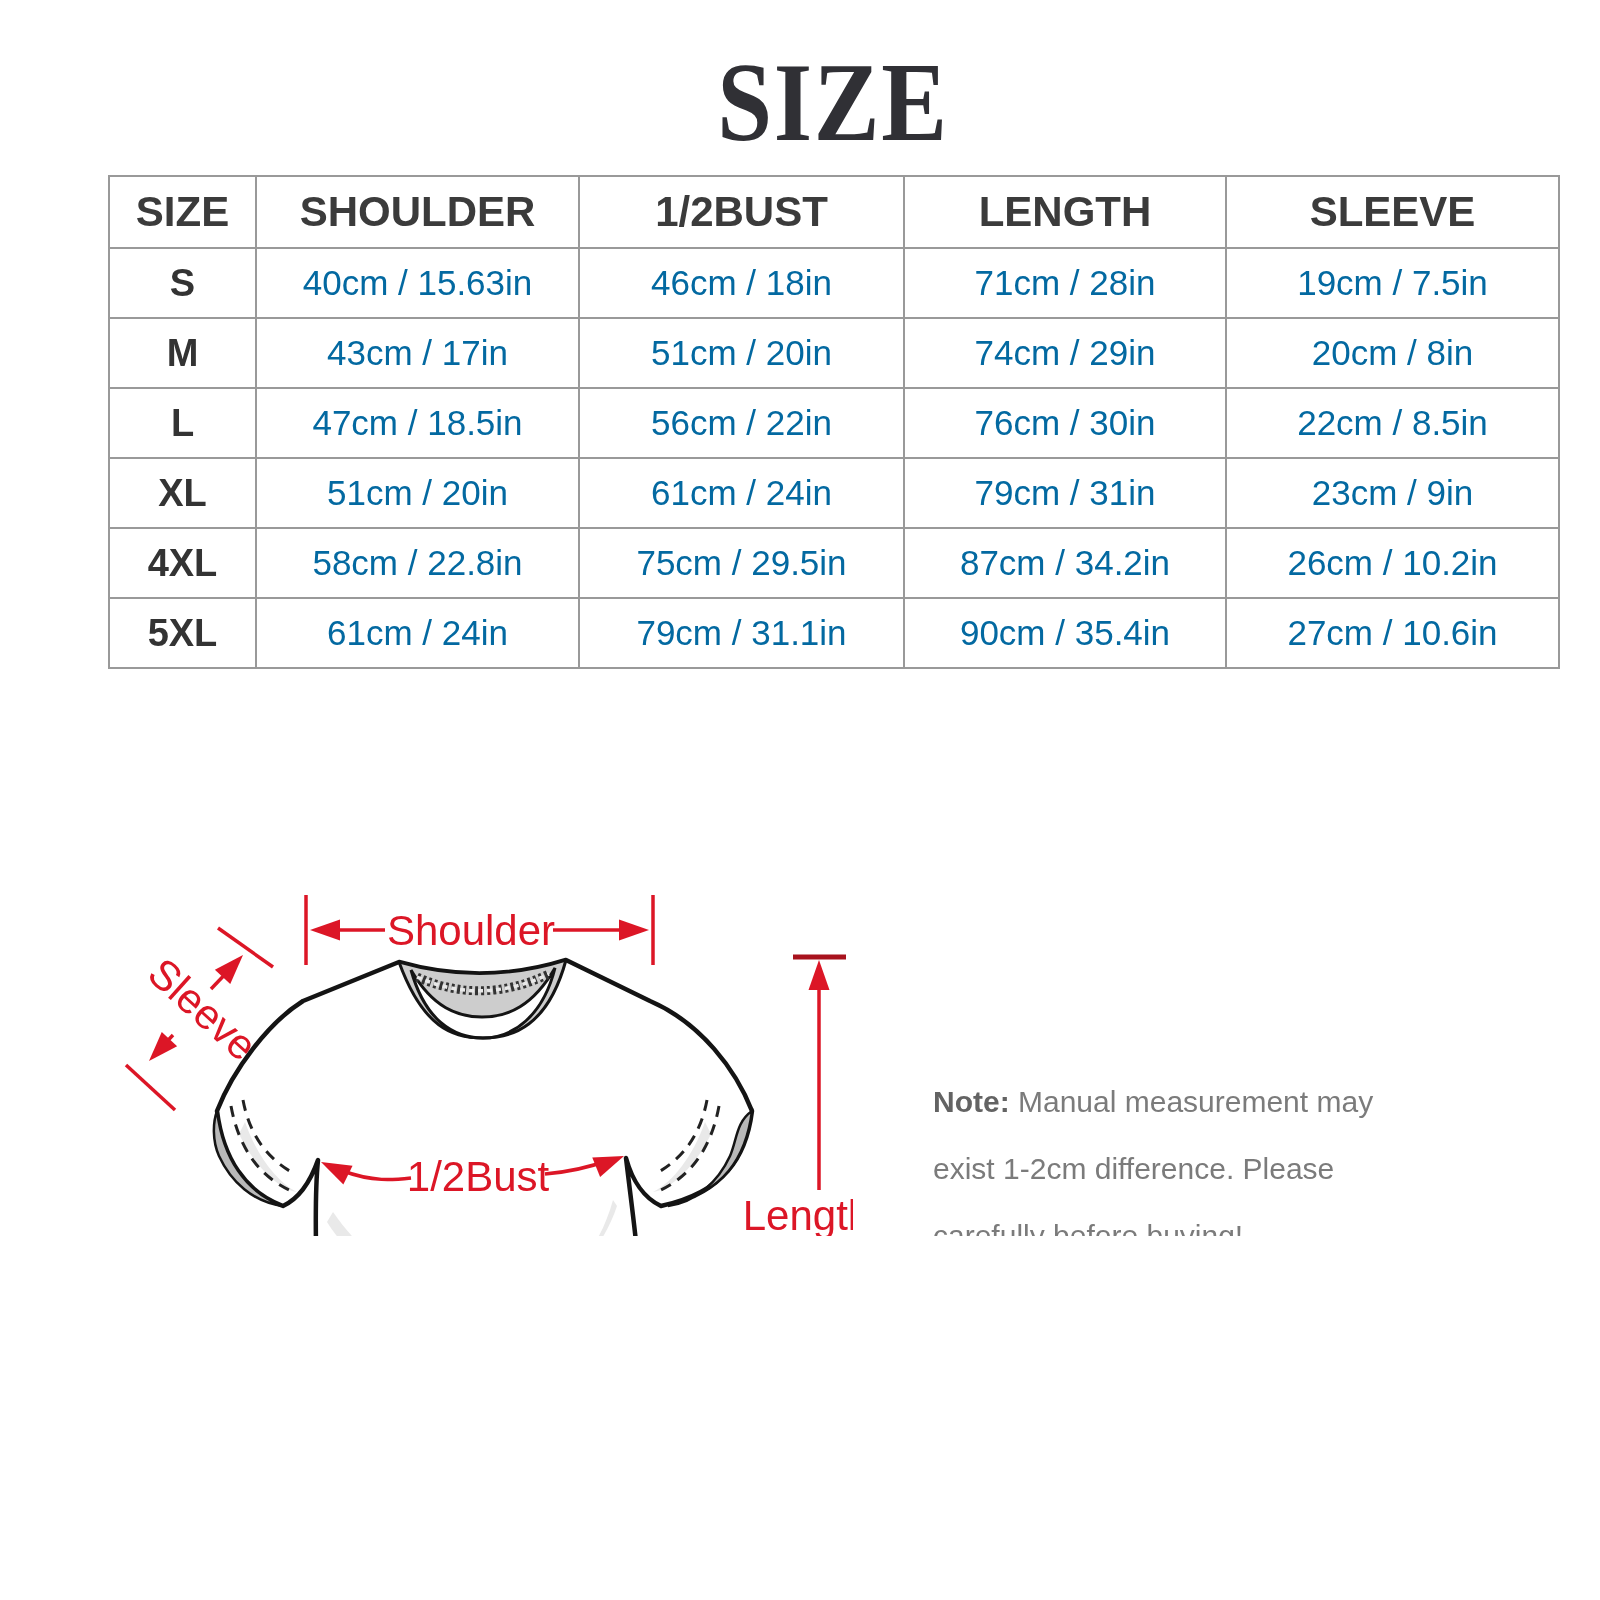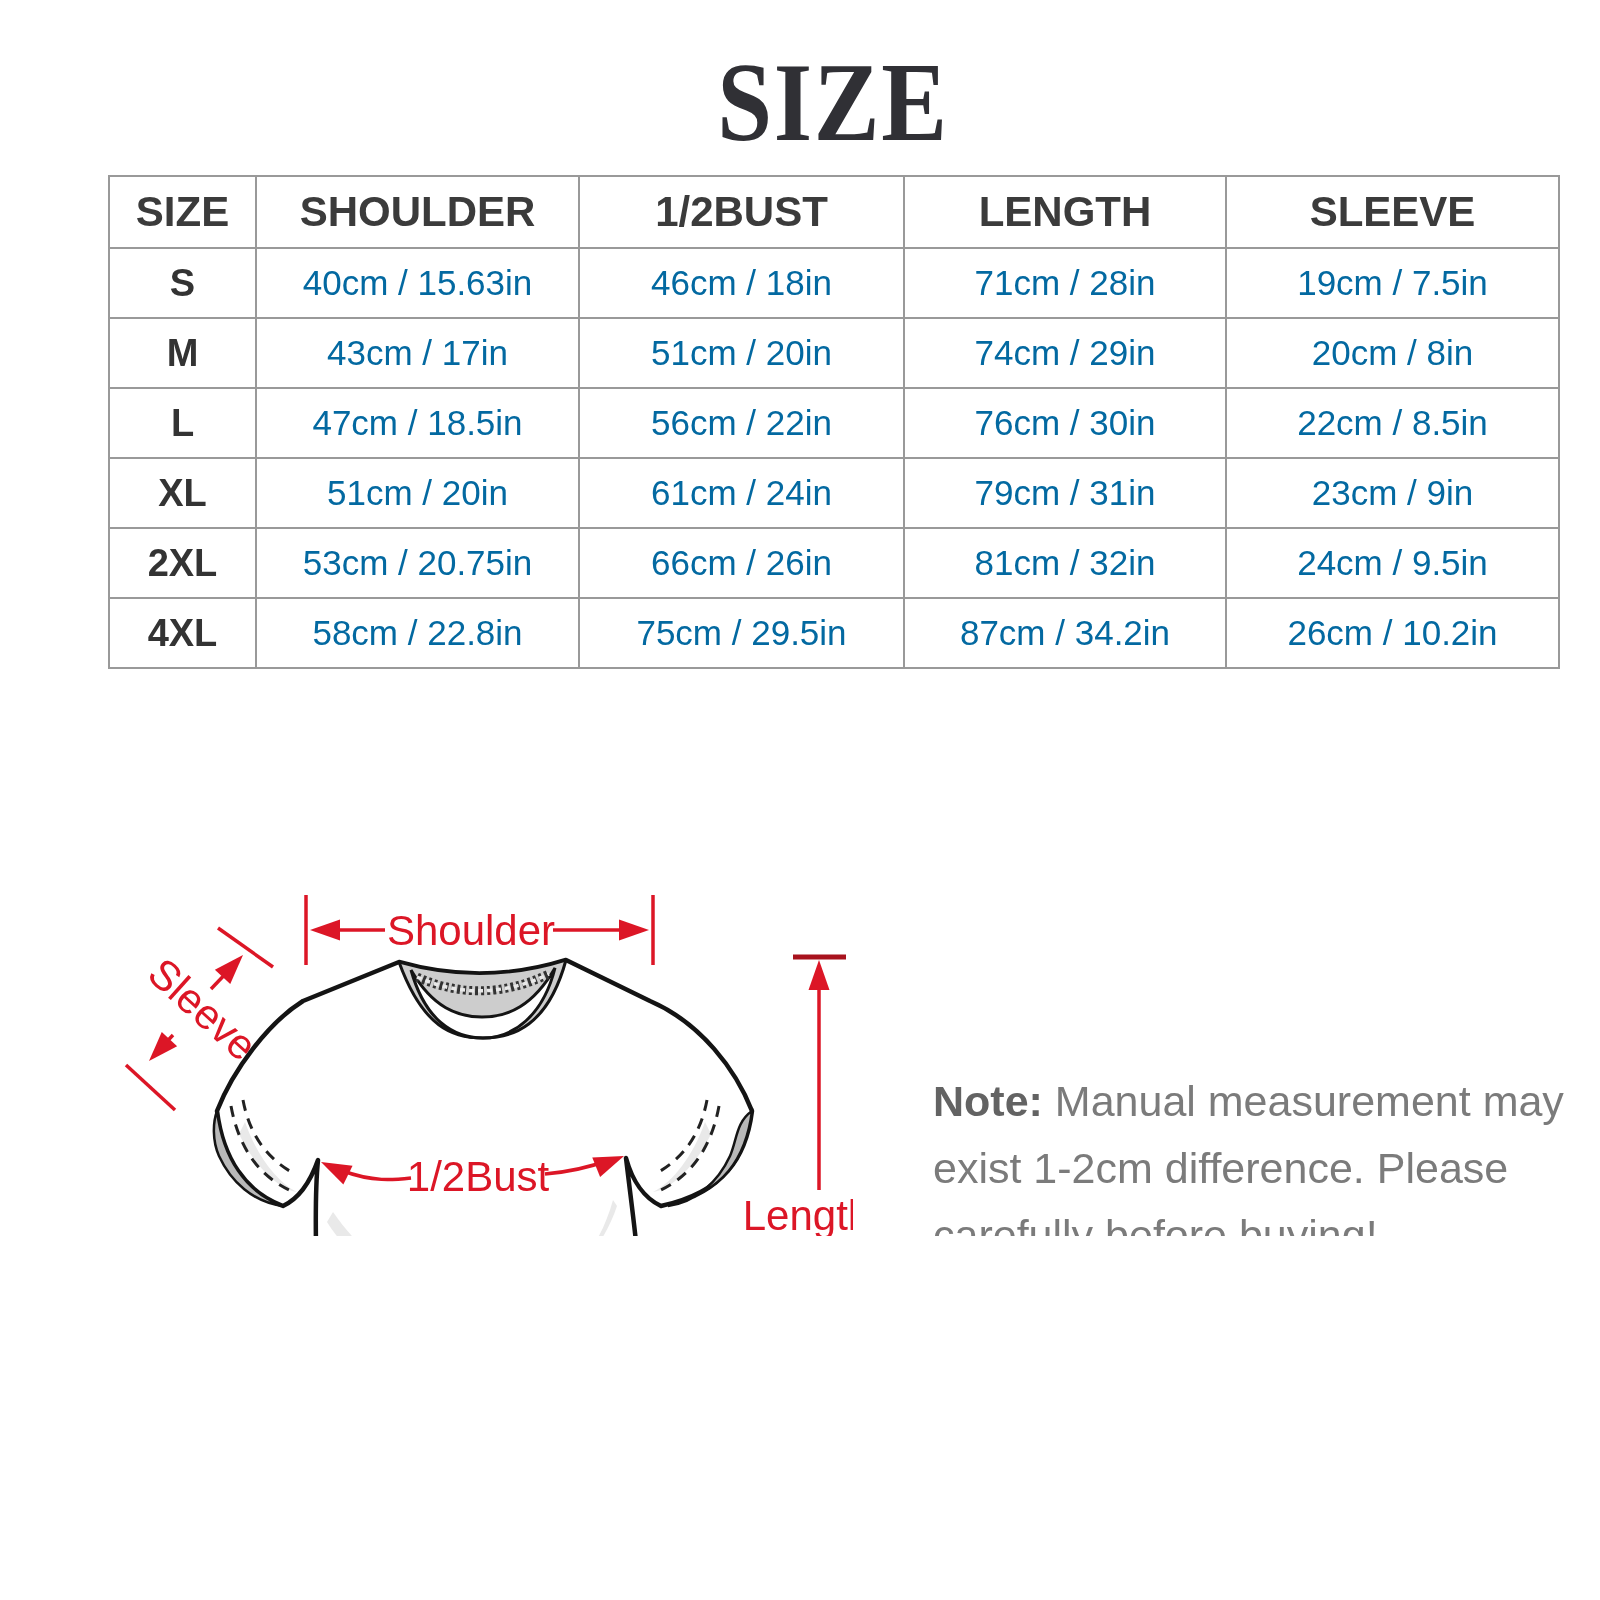--- a/index.html
+++ b/index.html
@@ -26,21 +26,21 @@
   .stitch{fill:none;stroke:#222222;stroke-width:3;stroke-dasharray:11 8;}
   .braid{fill:none;stroke:#333333;stroke-width:9;stroke-dasharray:3 3;}
   .braid-hi{fill:none;stroke:#e8e8e8;stroke-width:3.5;stroke-dasharray:5 4;}
   .wrinkle{fill:#e9e9e9;stroke:none;}
   .red-line{fill:none;stroke:#dc1626;stroke-width:3.5;}
   .red-cap{fill:none;stroke:#dc1626;stroke-width:3.5;}
   .dark-cap{fill:none;stroke:#a8121d;stroke-width:5;}
   .red-head{fill:#dc1626;stroke:none;}
   .red-label{fill:#dc1626;font-family:"Liberation Sans", sans-serif;font-size:42px;}
   
-  .note{position:absolute;left:900px;top:1068px;font-size:43px;line-height:67px;
+  .note{position:absolute;left:900px;top:1068px;font-size:30px;line-height:67px;
         color:#7b7b7b;white-space:nowrap;}
   .note-label{font-weight:bold;color:#636363;}
 </style>
 </head>
 <body>
 
 <div id="canvas">
 
   <div class="page-title">SIZE</div>
 
@@ -84,32 +84,32 @@
         <td>22cm / 8.5in</td>
       </tr>
       <tr>
         <td class="size-col">XL</td>
         <td>51cm / 20in</td>
         <td>61cm / 24in</td>
         <td>79cm / 31in</td>
         <td>23cm / 9in</td>
       </tr>
       <tr>
-        <td class="size-col">2XL</td>
-        <td>53cm / 20.75in</td>
-        <td>66cm / 26in</td>
-        <td>81cm / 32in</td>
-        <td>24cm / 9.5in</td>
-      </tr>
-      <tr>
         <td class="size-col">4XL</td>
         <td>58cm / 22.8in</td>
         <td>75cm / 29.5in</td>
         <td>87cm / 34.2in</td>
         <td>26cm / 10.2in</td>
+      </tr>
+      <tr>
+        <td class="size-col">5XL</td>
+        <td>61cm / 24in</td>
+        <td>79cm / 31.1in</td>
+        <td>90cm / 35.4in</td>
+        <td>27cm / 10.6in</td>
       </tr>
     </tbody>
   </table>
 
   <svg class="diagram-svg" width="760" height="740" viewBox="0 0 760 740">
     <defs>
       <path id="ah" d="M0,0 L-30,-10.5 L-30,10.5 Z"></path>
     </defs>
 
     <g>

